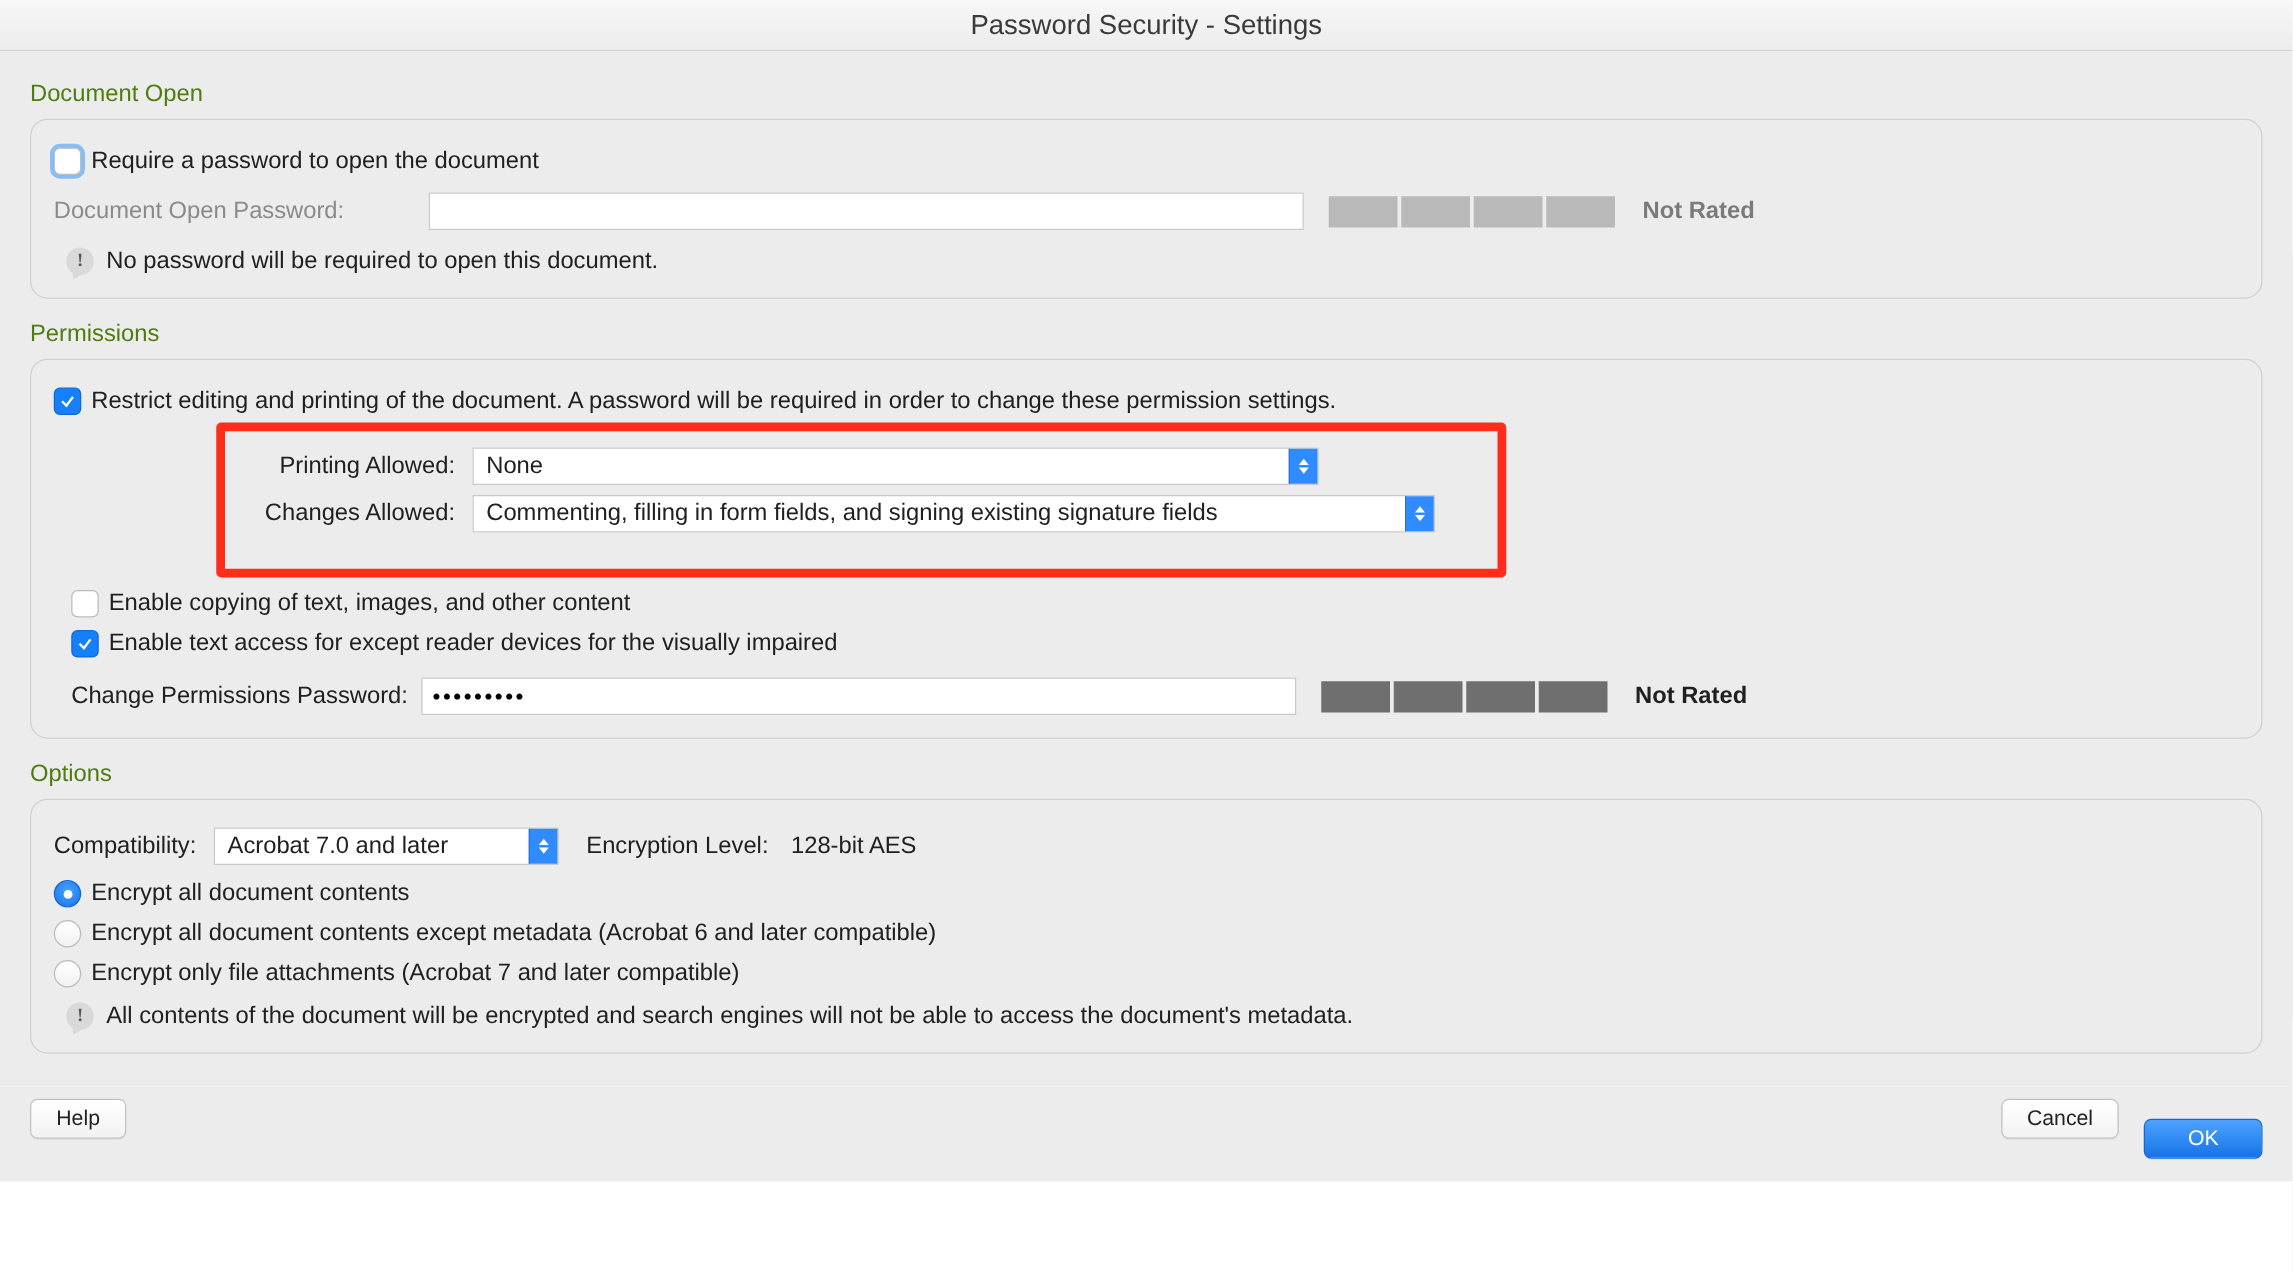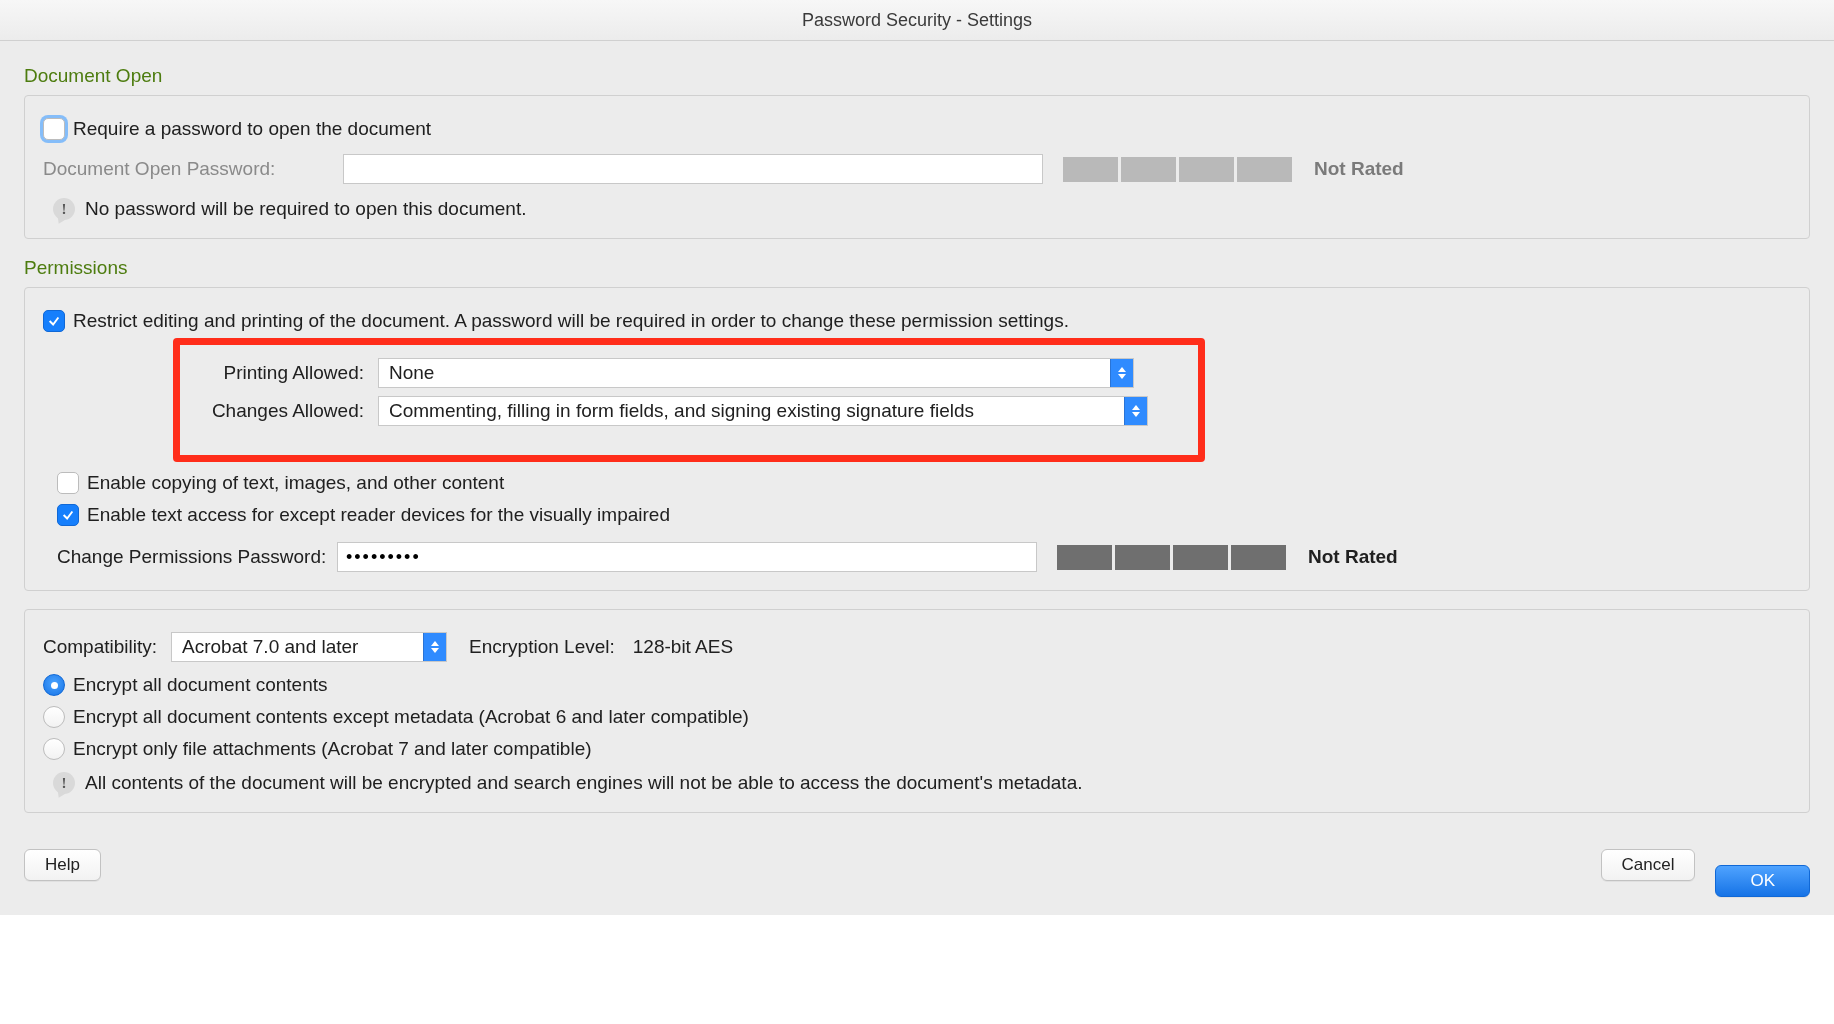--- a/index.html
+++ b/index.html
@@ -14,36 +14,36 @@
     min-height:1024px;
     background:#fff;
     box-sizing:border-box;
   }
   .titlebar{
     height:40px;
     line-height:40px;
     text-align:center;
     background:linear-gradient(#f7f7f7,#ececec);
     border-bottom:1px solid #d0d0d0;
-    font-size:18px;
+    font-size:22px;
     color:#3a3a3a;
   }
   .content{
     background:#ececec;
     padding:18px 24px 8px 24px;
     box-sizing:border-box;
   }
   .section-title{
     color:#4d7c0f;
     margin:6px 0 8px 0;
     font-size:19px;
   }
   .group-box{
     border:1px solid #d0d0d0;
-    border-radius:4px;
+    border-radius:14px;
     padding:16px 18px 12px 18px;
     background:#ececec;
     margin-bottom:18px;
   }
   .row{display:flex;align-items:center;margin:6px 0;}
   
   .cb{
     width:20px;height:20px;border-radius:5px;
     border:1px solid #bcbcbc;background:#fff;
     display:inline-flex;align-items:center;justify-content:center;
@@ -194,21 +194,21 @@
           <svg viewBox="0 0 16 16">
               <polyline class="chk-mark" points="3,8 7,12 13,4"></polyline>
             </svg>
         </span>
         <span>Restrict editing and printing of the document. A password will be required in order to change these permission settings.</span>
       </div>
 
       <div class="hl-box">
         <div class="hl-row">
           <span class="hl-lbl">Printing Allowed:</span>
-          <div class="dd" style="width:756px;">
+          <div class="dd" style="width:677px;">
             <span>None</span>
             <span class="cap">
               <span class="arw up"></span>
                 <span class="arw dn"></span>
             </span>
           </div>
         </div>
         <div class="hl-row">
           <span class="hl-lbl">Changes Allowed:</span>
           <div class="dd" style="width:770px;">
@@ -243,20 +243,21 @@
         <div class="strength dark">
           <div class="bar"></div>
             <div class="bar"></div>
             <div class="bar"></div>
             <div class="bar"></div>
         </div>
         <span class="not-rated" style="font-weight:bold;">Not Rated</span>
       </div>
     </div>
 
+    <div class="section-title">Options</div>
     <div class="group-box">
 
       <div class="row">
         <span style="margin-right:14px;">Compatibility:</span>
         <div class="dd" style="width:276px;">
           <span>Acrobat 7.0 and later</span>
           <span class="cap">
             <span class="arw up"></span>
               <span class="arw dn"></span>
           </span>

